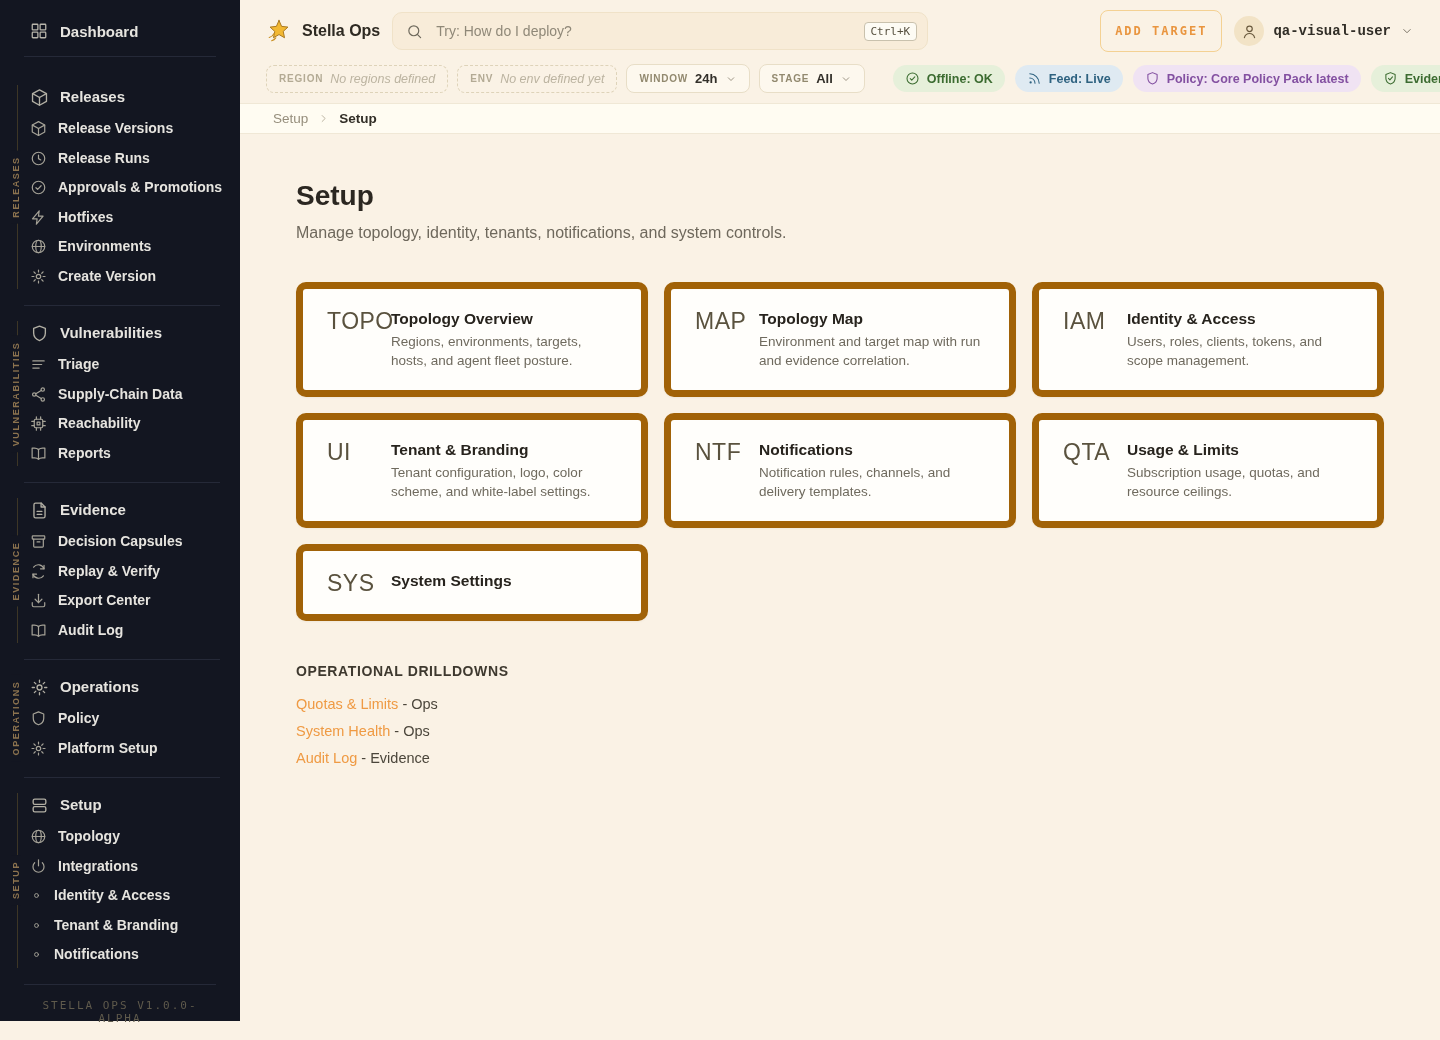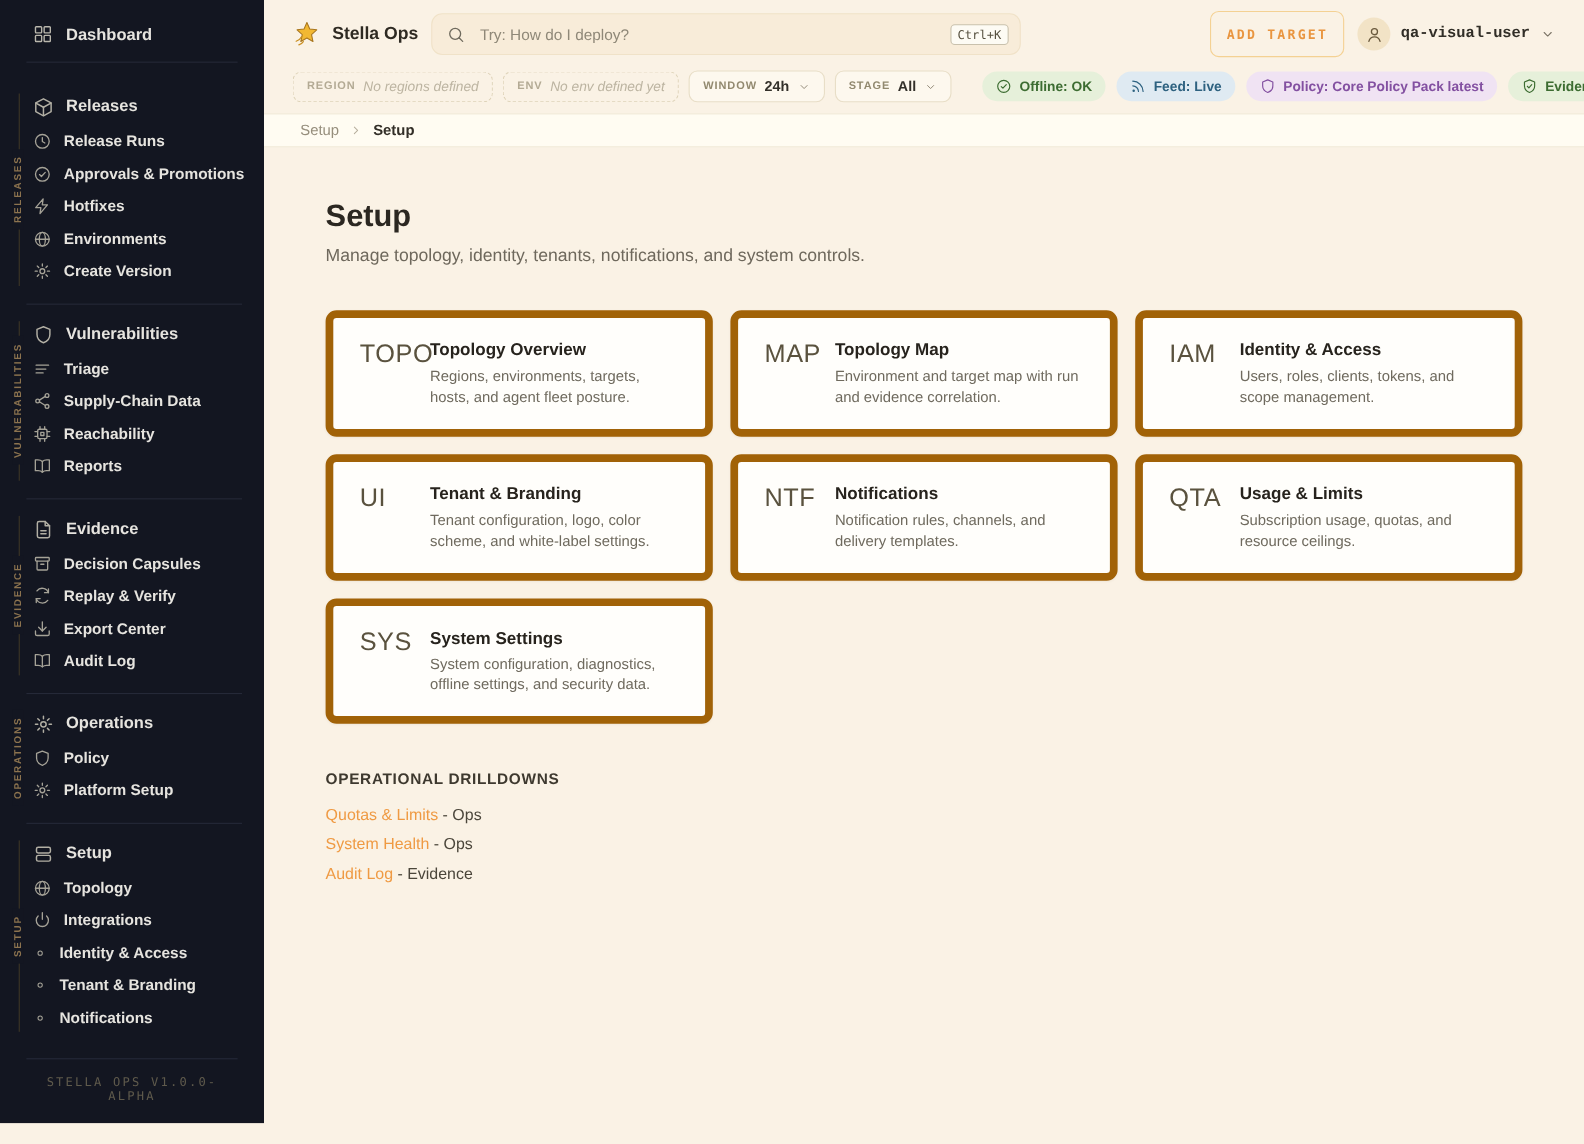--- a/index.html
+++ b/index.html
@@ -170,20 +170,28 @@
         <a class="nav-item primary">
                <svg class="icn " width="19" height="19" viewBox="0 0 24 24" fill="none" stroke="currentColor" stroke-width="1.7" stroke-linecap="round" stroke-linejoin="round">
             <path d="M12 2.3 3.2 7v10L12 21.8 20.8 17V7L12 2.3z"></path>
             <path d="M3.4 7.2 12 12l8.6-4.8"></path>
             <path d="M12 12v9.5"></path>
           </svg>
                <span>Releases</span>
              </a>
         <a class="nav-item">
                <svg class="icn " width="17" height="17" viewBox="0 0 24 24" fill="none" stroke="currentColor" stroke-width="1.7" stroke-linecap="round" stroke-linejoin="round">
+            <path d="M12 2.3 3.2 7v10L12 21.8 20.8 17V7L12 2.3z"></path>
+            <path d="M3.4 7.2 12 12l8.6-4.8"></path>
+            <path d="M12 12v9.5"></path>
+          </svg>
+               <span>Release Versions</span>
+             </a>
+        <a class="nav-item">
+               <svg class="icn " width="17" height="17" viewBox="0 0 24 24" fill="none" stroke="currentColor" stroke-width="1.7" stroke-linecap="round" stroke-linejoin="round">
             <circle cx="12" cy="12" r="8.8"></circle>
             <path d="M12 7.2v5l3.2 1.9"></path>
           </svg>
                <span>Release Runs</span>
              </a>
         <a class="nav-item">
                <svg class="icn " width="17" height="17" viewBox="0 0 24 24" fill="none" stroke="currentColor" stroke-width="1.7" stroke-linecap="round" stroke-linejoin="round">
             <circle cx="12" cy="12" r="8.8"></circle>
             <path d="M8.4 12.3l2.4 2.4 4.9-5.2"></path>
           </svg>
@@ -522,21 +530,20 @@
           <div class="card-code">QTA</div>
                  <div class="card-body">
                    <div class="card-title">Usage &amp; Limits</div>
                    <p class="card-desc">Subscription usage, quotas, and resource ceilings.</p>
                  </div>
         </div>
         <div class="card">
           <div class="card-code">SYS</div>
                  <div class="card-body">
                    <div class="card-title">System Settings</div>
-                   <p class="card-desc">System configuration, diagnostics, offline settings, and security data.</p>
                  </div>
         </div>
       </div>
 
     <section>
       <h3 class="drill-title">OPERATIONAL DRILLDOWNS</h3>
       <div id="drill-links">
           <div class="drill-row">
        <a class="drill-link">Quotas &amp; Limits</a>
        <span class="drill-suffix"> - Ops</span>

